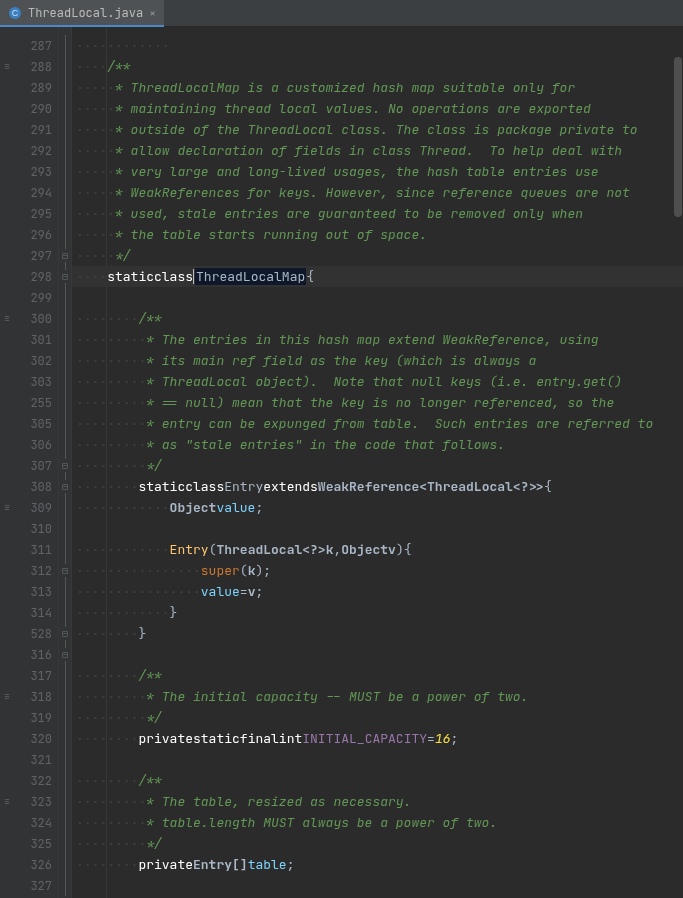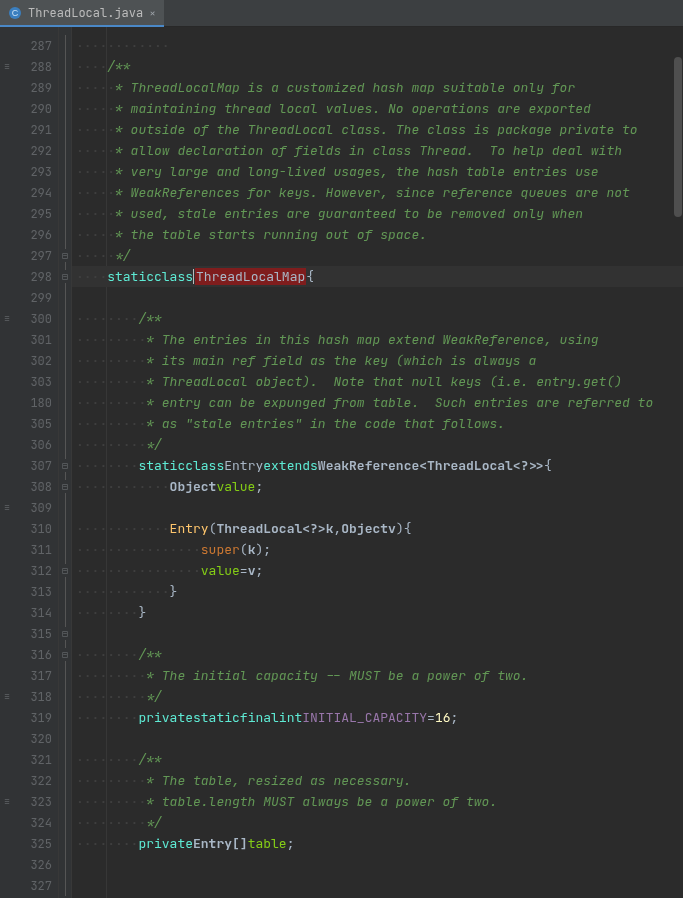--- a/index.html
+++ b/index.html
@@ -135,29 +135,29 @@
     white-space: pre;
     padding-left: 4px;
     position: relative;
   }
   .line.hl {
     background: #323232;
   }
 
   
   .c     { color: #629755; font-style: italic; }  
-  .kw    { color: #5eead4; }                       
+  .kw    { color: #ffffff; }                       
   .cls   { color: #a9b7c6; }                       
-  .clshl { background:#7f1d1d; color:#a9b7c6; padding:0 1px;}
+  .clshl { background:#0f172a; color:#a9b7c6; padding:0 1px;}
   .id    { color: #a9b7c6; font-weight: bold; }
-  .pur   { color: #84cc16; font-style: normal; }   
+  .pur   { color: #7dd3fc; font-style: normal; }   
   .purI  { color: #9876aa; }   
   .fn    { color: #ffc66d; }                       
   .supkw { color: #cc7832; }                       
-  .num   { color: #fef9c3; }
+  .num   { color: #fde047; font-style: italic; }
   .op    { color: #a9b7c6; }
   .p     { color: #a9b7c6; }                       
   .br    { color: #a9b7c6; }
 
   .ws { color:#404040; }  
 
   .caret {
     display:inline-block;
     width:1px;
     height:15px;
@@ -210,32 +210,32 @@
       <div class="ln">294</div>
       <div class="ln">295</div>
       <div class="ln">296</div>
       <div class="ln">297</div>
       <div class="ln">298</div>
       <div class="ln">299</div>
       <div class="ln struct">300</div>
       <div class="ln">301</div>
       <div class="ln">302</div>
       <div class="ln">303</div>
-      <div class="ln">180</div>
+      <div class="ln">255</div>
       <div class="ln">305</div>
       <div class="ln">306</div>
       <div class="ln">307</div>
       <div class="ln">308</div>
       <div class="ln struct">309</div>
       <div class="ln">310</div>
       <div class="ln">311</div>
       <div class="ln">312</div>
       <div class="ln">313</div>
       <div class="ln">314</div>
-      <div class="ln">315</div>
+      <div class="ln">528</div>
       <div class="ln">316</div>
       <div class="ln">317</div>
       <div class="ln struct">318</div>
       <div class="ln">319</div>
       <div class="ln">320</div>
       <div class="ln">321</div>
       <div class="ln">322</div>
       <div class="ln struct">323</div>
       <div class="ln">324</div>
       <div class="ln">325</div>
@@ -379,20 +379,21 @@
       <div class="line"><span class="ws">·····</span><span class="c">* WeakReferences for keys. However, since reference queues are not</span></div>
       <div class="line"><span class="ws">·····</span><span class="c">* used, stale entries are guaranteed to be removed only when</span></div>
       <div class="line"><span class="ws">·····</span><span class="c">* the table starts running out of space.</span></div>
       <div class="line"><span class="ws">·····</span><span class="c">*/</span></div>
       <div class="line hl"><span class="ws">····</span><span class="kw">static</span> <span class="kw">class</span> <span class="caret"></span><span class="clshl">ThreadLocalMap</span> <span class="br">{</span></div>
       <div class="line"></div>
       <div class="line"><span class="ws">········</span><span class="c">/**</span></div>
       <div class="line"><span class="ws">·········</span><span class="c">* The entries in this hash map extend WeakReference, using</span></div>
       <div class="line"><span class="ws">·········</span><span class="c">* its main ref field as the key (which is always a</span></div>
       <div class="line"><span class="ws">·········</span><span class="c">* ThreadLocal object).  Note that null keys (i.e. entry.get()</span></div>
+      <div class="line"><span class="ws">·········</span><span class="c">* == null) mean that the key is no longer referenced, so the</span></div>
       <div class="line"><span class="ws">·········</span><span class="c">* entry can be expunged from table.  Such entries are referred to</span></div>
       <div class="line"><span class="ws">·········</span><span class="c">* as "stale entries" in the code that follows.</span></div>
       <div class="line"><span class="ws">·········</span><span class="c">*/</span></div>
       <div class="line"><span class="ws">········</span><span class="kw">static</span> <span class="kw">class</span> <span class="cls">Entry</span> <span class="kw">extends</span> <span class="id">WeakReference&lt;ThreadLocal&lt;?&gt;&gt;</span> <span class="br">{</span></div>
       <div class="line"><span class="ws">············</span><span class="id">Object</span> <span class="pur">value</span><span class="p">;</span></div>
       <div class="line"></div>
       <div class="line"><span class="ws">············</span><span class="fn">Entry</span><span class="p">(</span><span class="id">ThreadLocal&lt;?&gt;</span> <span class="id">k</span><span class="p">,</span> <span class="id">Object</span> <span class="id">v</span><span class="p">)</span> <span class="br">{</span></div>
       <div class="line"><span class="ws">················</span><span class="supkw">super</span><span class="p">(</span><span class="id">k</span><span class="p">)</span><span class="p">;</span></div>
       <div class="line"><span class="ws">················</span><span class="pur">value</span> <span class="op">=</span> <span class="id">v</span><span class="p">;</span></div>
       <div class="line"><span class="ws">············</span><span class="br">}</span></div>

